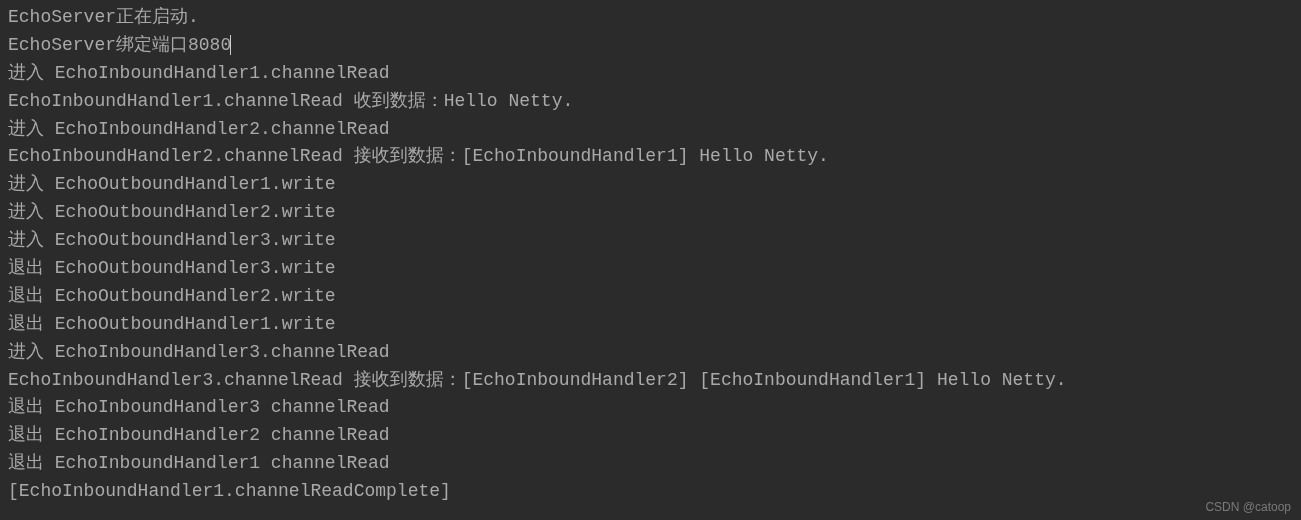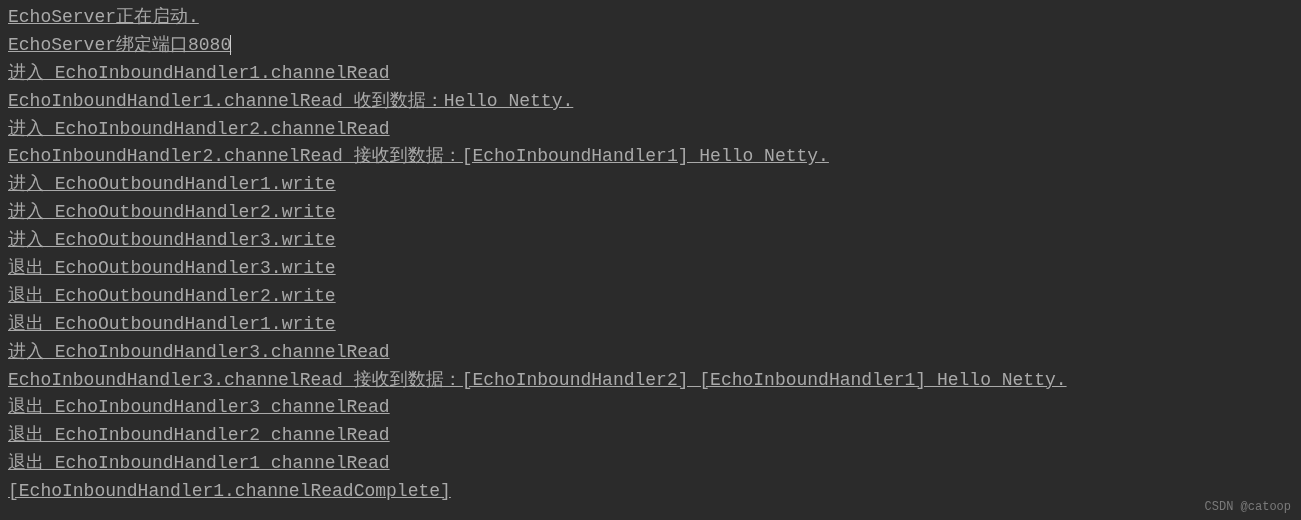--- a/index.html
+++ b/index.html
@@ -14,40 +14,39 @@
       color: #a9a9a9;
       width: 1301px;
       height: 520px;
       position: relative;
       padding: 4px 8px;
       overflow: hidden;
     }
     .console-output {
       white-space: pre;
       line-height: 1.55;
-      text-decoration: underline;
     }
     .log-line {
       display: block;
     }
     .cursor {
       display: inline-block;
       width: 1px;
       height: 20px;
       background-color: #cccccc;
       vertical-align: text-bottom;
       margin-left: -1px;
     }
     .watermark {
       position: absolute;
       bottom: 6px;
       right: 10px;
       font-size: 12px;
       color: #7a7a7a;
-      font-family: Liberation Mono, monospace;
+      font-family: Liberation Sans, sans-serif;
     }
   </style>
 </head>
 <body>
 
 <div class="console-output"><span class="log-line">EchoServer正在启动.</span><span class="log-line">EchoServer绑定端口8080<span class="cursor"></span></span><span class="log-line">进入 EchoInboundHandler1.channelRead</span><span class="log-line">EchoInboundHandler1.channelRead 收到数据：Hello Netty.</span><span class="log-line">进入 EchoInboundHandler2.channelRead</span><span class="log-line">EchoInboundHandler2.channelRead 接收到数据：[EchoInboundHandler1] Hello Netty.</span><span class="log-line">进入 EchoOutboundHandler1.write</span><span class="log-line">进入 EchoOutboundHandler2.write</span><span class="log-line">进入 EchoOutboundHandler3.write</span><span class="log-line">退出 EchoOutboundHandler3.write</span><span class="log-line">退出 EchoOutboundHandler2.write</span><span class="log-line">退出 EchoOutboundHandler1.write</span><span class="log-line">进入 EchoInboundHandler3.channelRead</span><span class="log-line">EchoInboundHandler3.channelRead 接收到数据：[EchoInboundHandler2] [EchoInboundHandler1] Hello Netty.</span><span class="log-line">退出 EchoInboundHandler3 channelRead</span><span class="log-line">退出 EchoInboundHandler2 channelRead</span><span class="log-line">退出 EchoInboundHandler1 channelRead</span><span class="log-line">[EchoInboundHandler1.channelReadComplete]</span></div>
 
 <div class="watermark">CSDN @catoop</div>
 
 </body></html>

